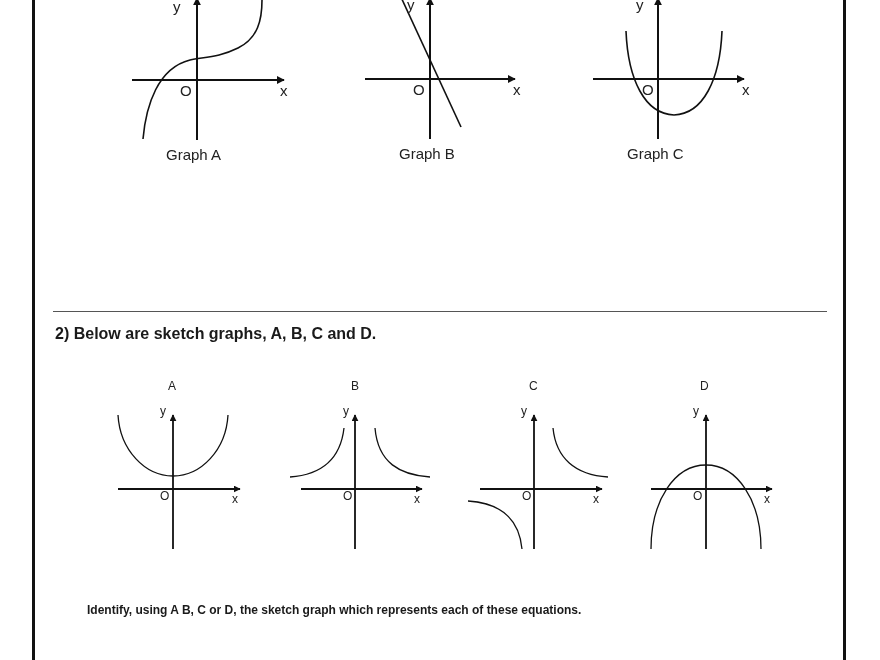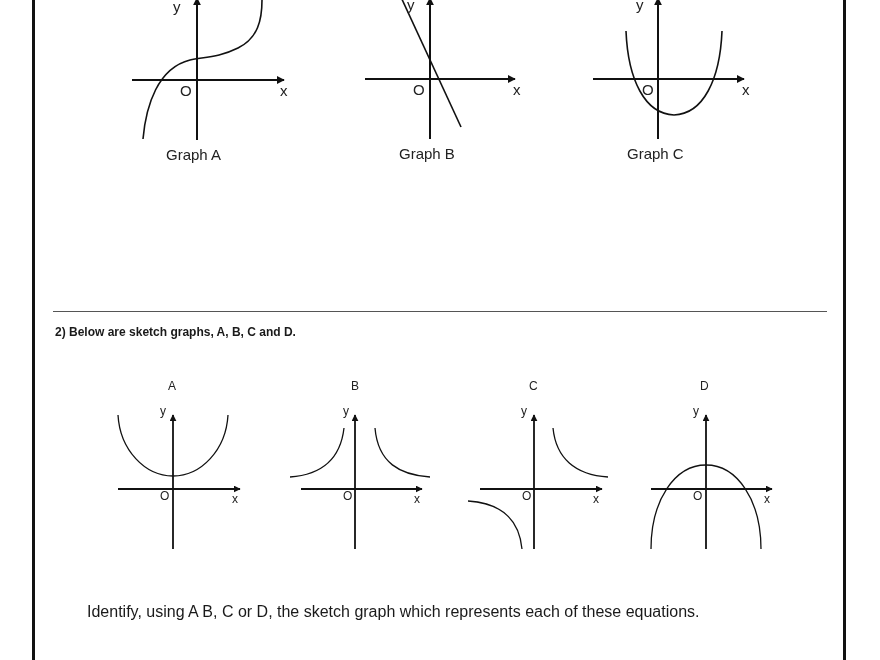--- a/index.html
+++ b/index.html
@@ -1,21 +1,21 @@
 <!DOCTYPE html>
 <html><head>
 <meta charset="utf-8">
 <style>
   html, body { margin: 0; padding: 0; background: #ffffff; }
   body { width: 880px; height: 660px; position: relative; overflow: hidden; font-family: "Liberation Sans", sans-serif; color: #222; }
   .border-left { position: absolute; left: 32px; top: 0; width: 3px; height: 660px; background: #111; }
   .border-right { position: absolute; left: 843px; top: 0; width: 3px; height: 660px; background: #111; }
   .separator { position: absolute; left: 53px; top: 311px; width: 774px; height: 1px; background: #555; }
-  .question { position: absolute; left: 55px; top: 325px; font-size: 12px; font-weight: bold; color: #1a1a1a; white-space: nowrap; }
-  .instruction { position: absolute; left: 87px; top: 603px; font-size: 16px; font-weight: normal; color: #1a1a1a; white-space: nowrap; }
+  .question { position: absolute; left: 55px; top: 325px; font-size: 16px; font-weight: bold; color: #1a1a1a; white-space: nowrap; }
+  .instruction { position: absolute; left: 87px; top: 603px; font-size: 12px; font-weight: bold; color: #1a1a1a; white-space: nowrap; }
   svg.figure { position: absolute; left: 0; top: 0; }
   .caption { font-family: "Liberation Sans", sans-serif; font-size: 15px; fill: #222; }
   .axislbl { font-family: "Liberation Sans", sans-serif; font-size: 15px; fill: #222; }
   .axislbl-sm { font-family: "Liberation Sans", sans-serif; font-size: 12px; fill: #222; }
   .glabel { font-family: "Liberation Sans", sans-serif; font-size: 12px; fill: #222; }
 </style>
 </head>
 <body>
 
 <div class="border-left"></div>

